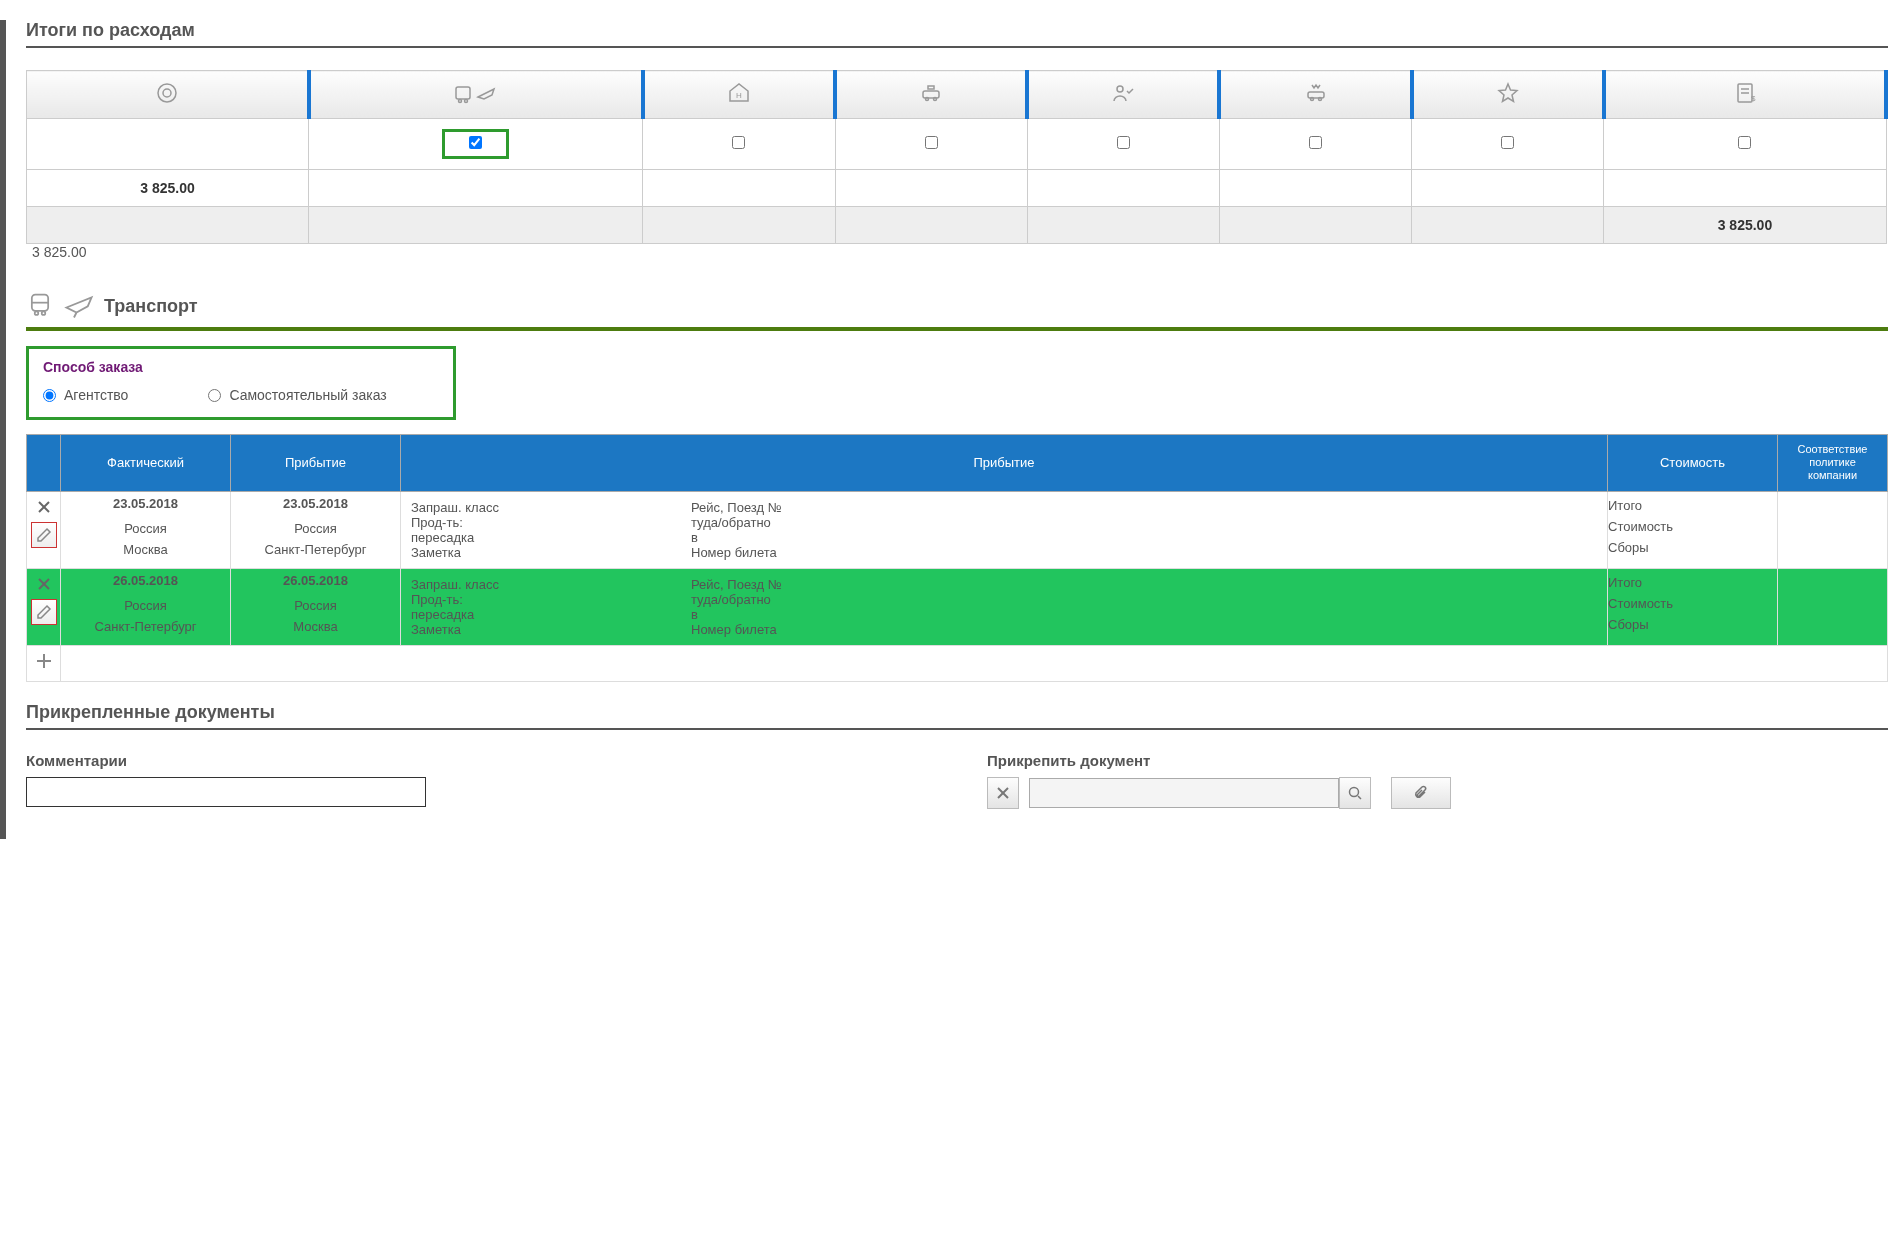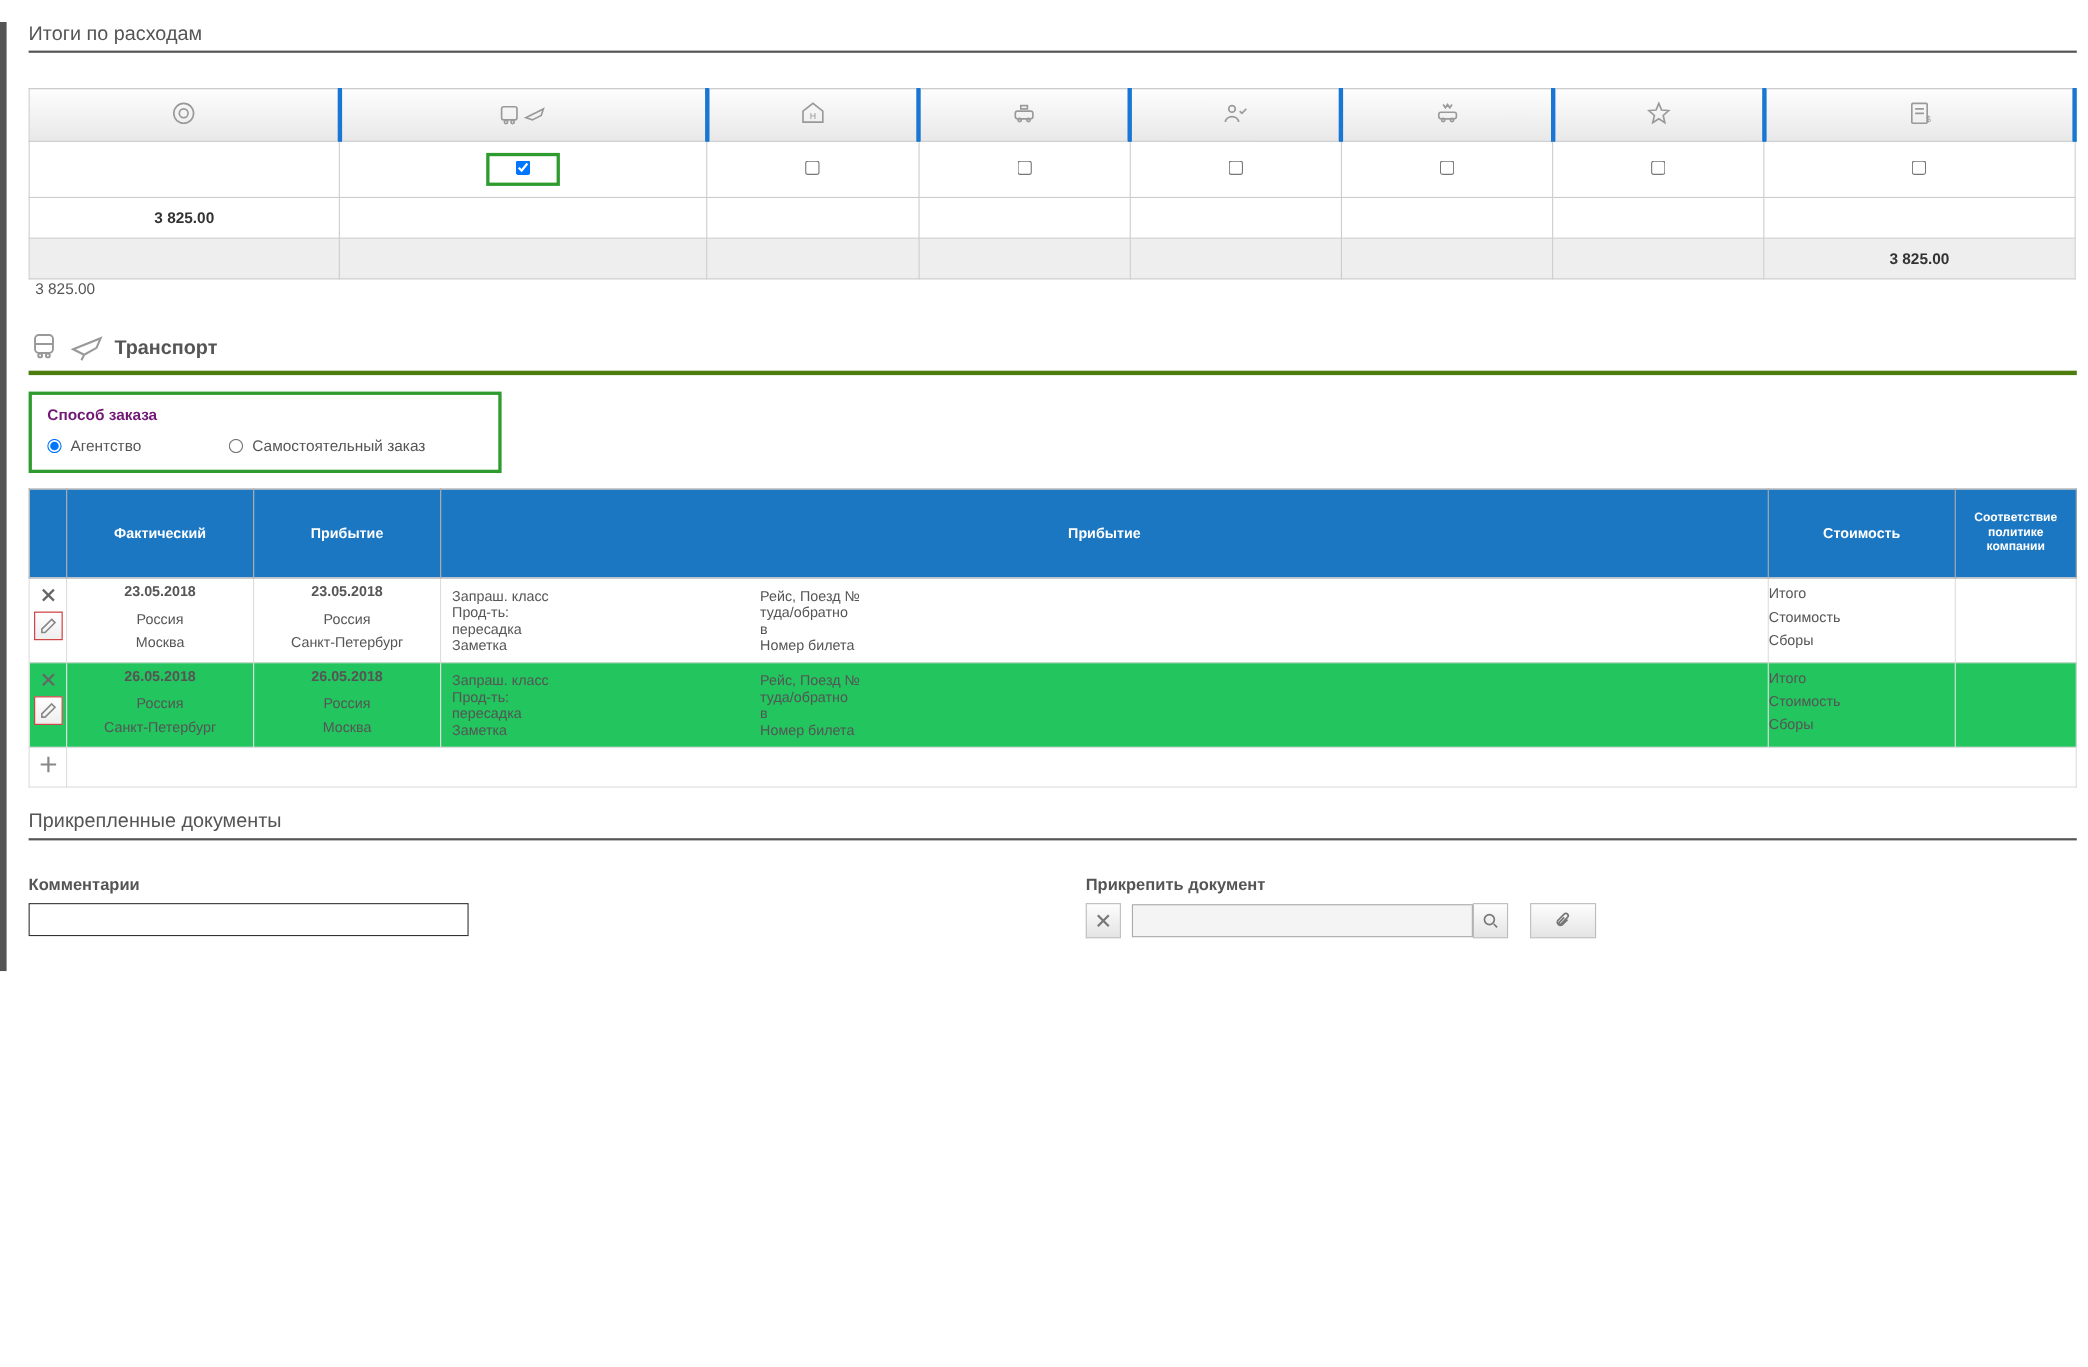--- a/index.html
+++ b/index.html
@@ -1,18 +1,18 @@
 <!DOCTYPE html>
 <html><head>
 <meta charset="utf-8">
 <style>
 * { box-sizing: border-box; margin: 0; padding: 0; }
 body { font-family: Arial, sans-serif; font-size: 14px; color: #333; background: #fff; }
 .page-wrap { border-left: 6px solid #555; padding: 0 10px 30px 20px; }
-.section-title { font-weight: normal; font-size: 18px; color: #555; border-bottom: 2px solid #555; padding-bottom: 5px; margin-top: 20px; margin-bottom: 32px; }
+.section-title { font-weight: bold; font-size: 18px; color: #555; border-bottom: 2px solid #555; padding-bottom: 5px; margin-top: 20px; margin-bottom: 22px; }
 
 
 .expense-table { width: 100%; border-collapse: collapse; }
 .expense-table th, .expense-table td { border: 1px solid #ccc; padding: 10px 6px; text-align: center; font-weight: normal; }
 .expense-table thead th { background: linear-gradient(#fdfdfd, #e8e8e8); border-left: 4px solid #1976d2; border-right: 4px solid #1976d2; height: 46px; }
 .expense-table thead th:first-child { border-left: 1px solid #ccc; }
 .expense-table tbody tr.totals td { background: #eee; font-weight: bold; }
 .expense-icon { color: #999; }
 .checkbox-wrap { display: inline-block; border: 3px solid #2e9b2e; padding: 4px 24px; }
 
@@ -26,21 +26,21 @@
 .transport-heading .label { font-weight: bold; font-size: 18px; color: #555; }
 
 
 .order-method-box { border: 3px solid #2e9b2e; padding: 10px 14px 14px; margin-top: 15px; width: 430px; }
 .order-method-box .om-title { font-weight: bold; color: #701a75; margin-bottom: 12px; }
 .radio-row { display: flex; gap: 80px; }
 .radio-row label { display: flex; align-items: center; gap: 8px; color: #555; }
 
 
 .transport-table { width: 100%; border-collapse: collapse; margin-top: 14px; }
-.transport-table thead th { background: #1c77c3; color: #fff; font-weight: bold; padding: 20px 6px; border: 1px solid #aaa; font-size: 13px; }
+.transport-table thead th { background: #1c77c3; color: #fff; font-weight: normal; padding: 8px 6px; border: 1px solid #aaa; font-size: 13px; }
 .transport-table thead th.narrow { width: 30px; background: #1c77c3; }
 .transport-table tbody td { border: 1px solid #ddd; padding: 0; vertical-align: top; font-size: 13px; color: #555; background: #fff; }
 .transport-table tbody tr.alt td { background: #22c55e; }
 .cell-pad { padding: 8px 10px; }
 .dep-arr { text-align: center; }
 .dep-arr .date { font-weight: bold; margin: 4px 0 10px; }
 .dep-arr .line { margin: 6px 0; }
 .desc-grid { display: grid; grid-template-columns: 280px 1fr; row-gap: 0; padding: 8px 10px; }
 .price-col .pl { margin: 6px 0; }
 .action-cell { width: 34px; text-align: center; padding: 4px 2px; }

